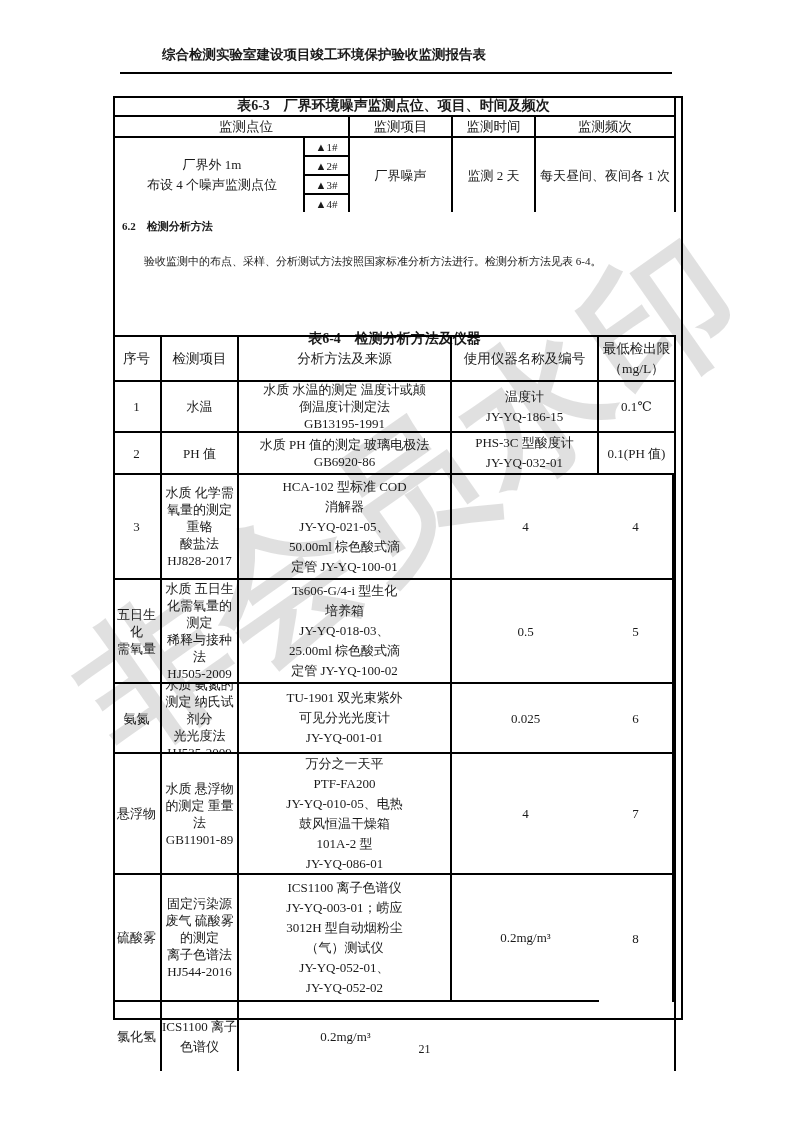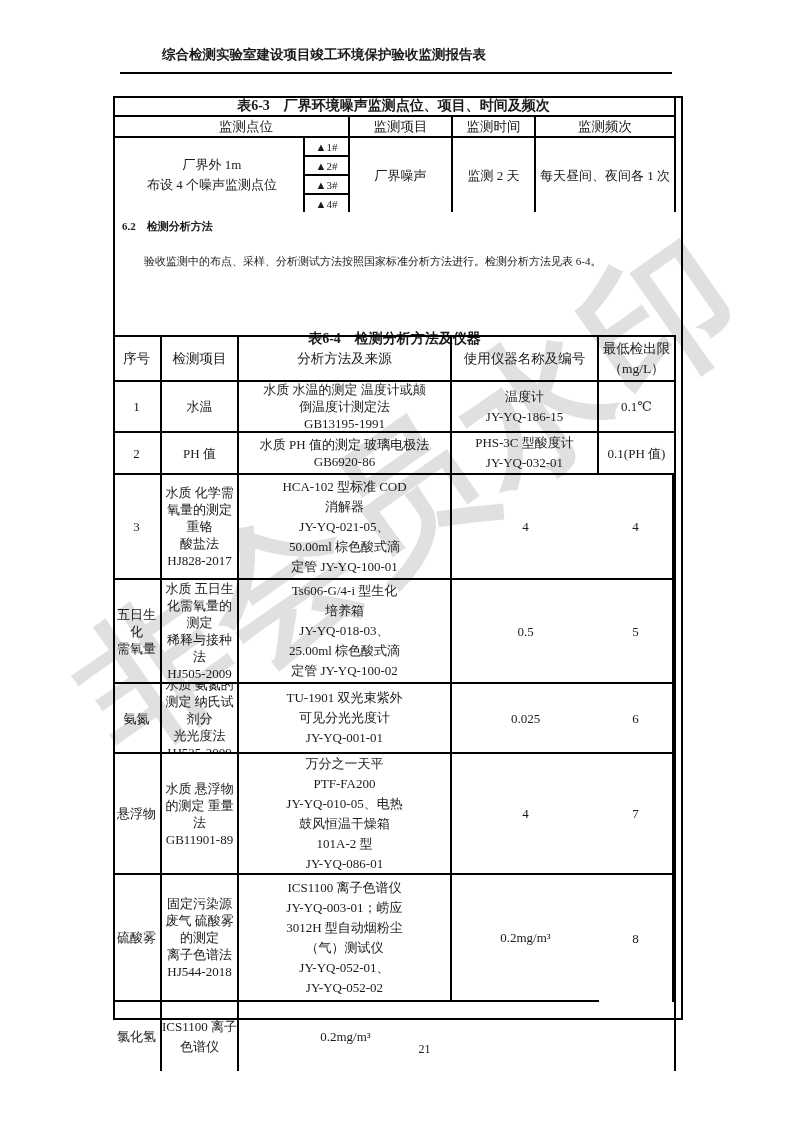--- a/index.html
+++ b/index.html
@@ -228,21 +228,21 @@
 JY-YQ-010-05、电热
 鼓风恒温干燥箱
 101A-2 型
 JY-YQ-086-01</div>
     <div class="cell bb">4</div>
 
     <div class="cell br bb">7</div>
     <div class="cell br bb pre">硫酸雾</div>
     <div class="cell br bb pre method">固定污染源废气 硫酸雾的测定
 离子色谱法
-HJ544-2018</div>
+HJ544-2016</div>
     <div class="cell br bb pre instr">ICS1100 离子色谱仪
 JY-YQ-003-01；崂应
 3012H 型自动烟粉尘
 （气）测试仪
 JY-YQ-052-01、
 JY-YQ-052-02</div>
     <div class="cell bb">0.2mg/m³</div>
 
     <div class="cell br">8</div>
     <div class="cell br pre">氯化氢</div>

